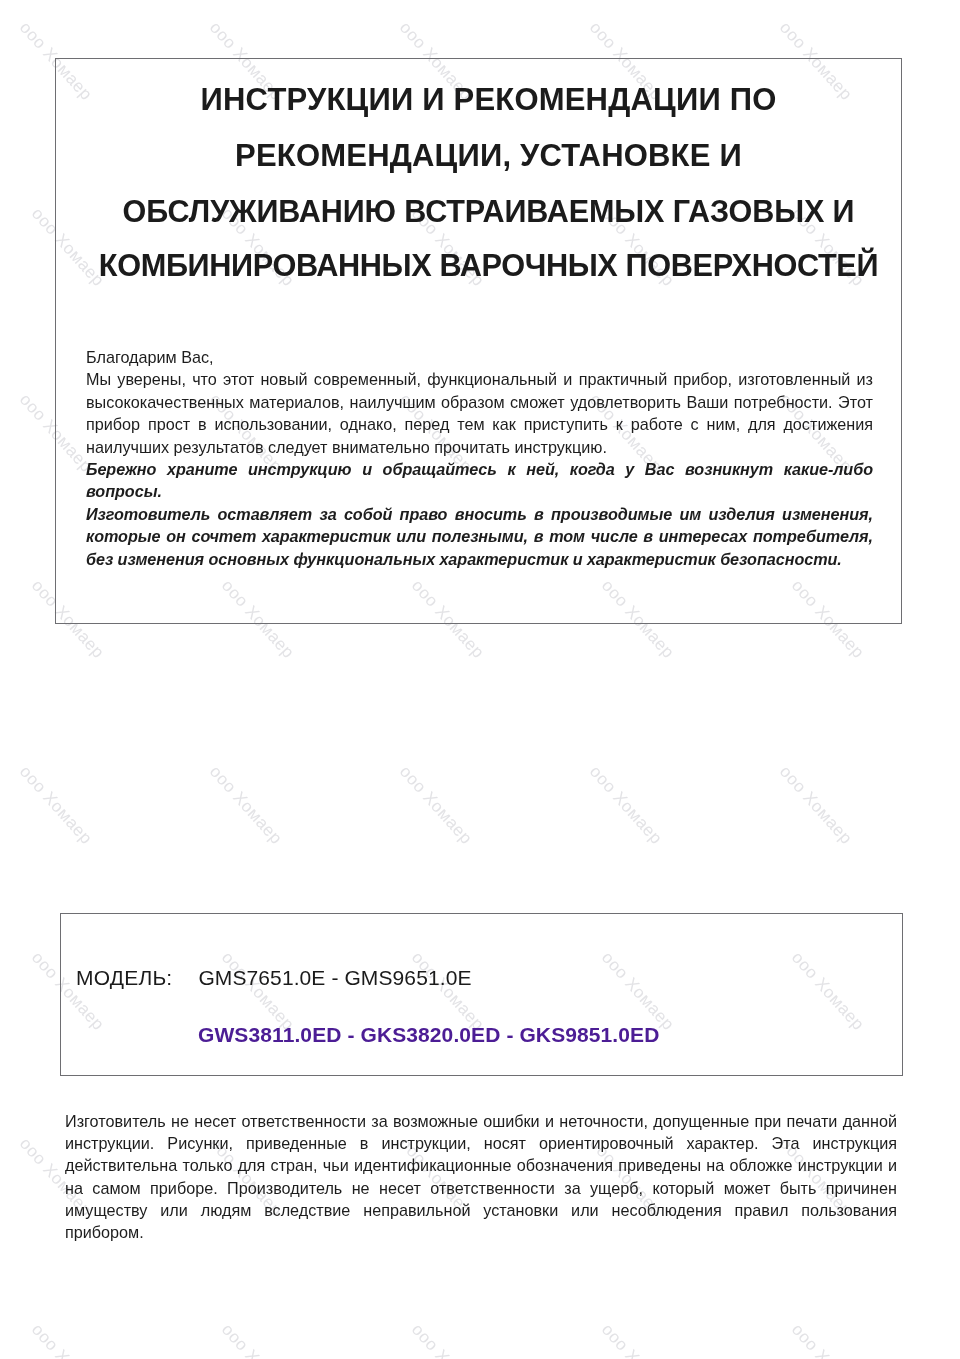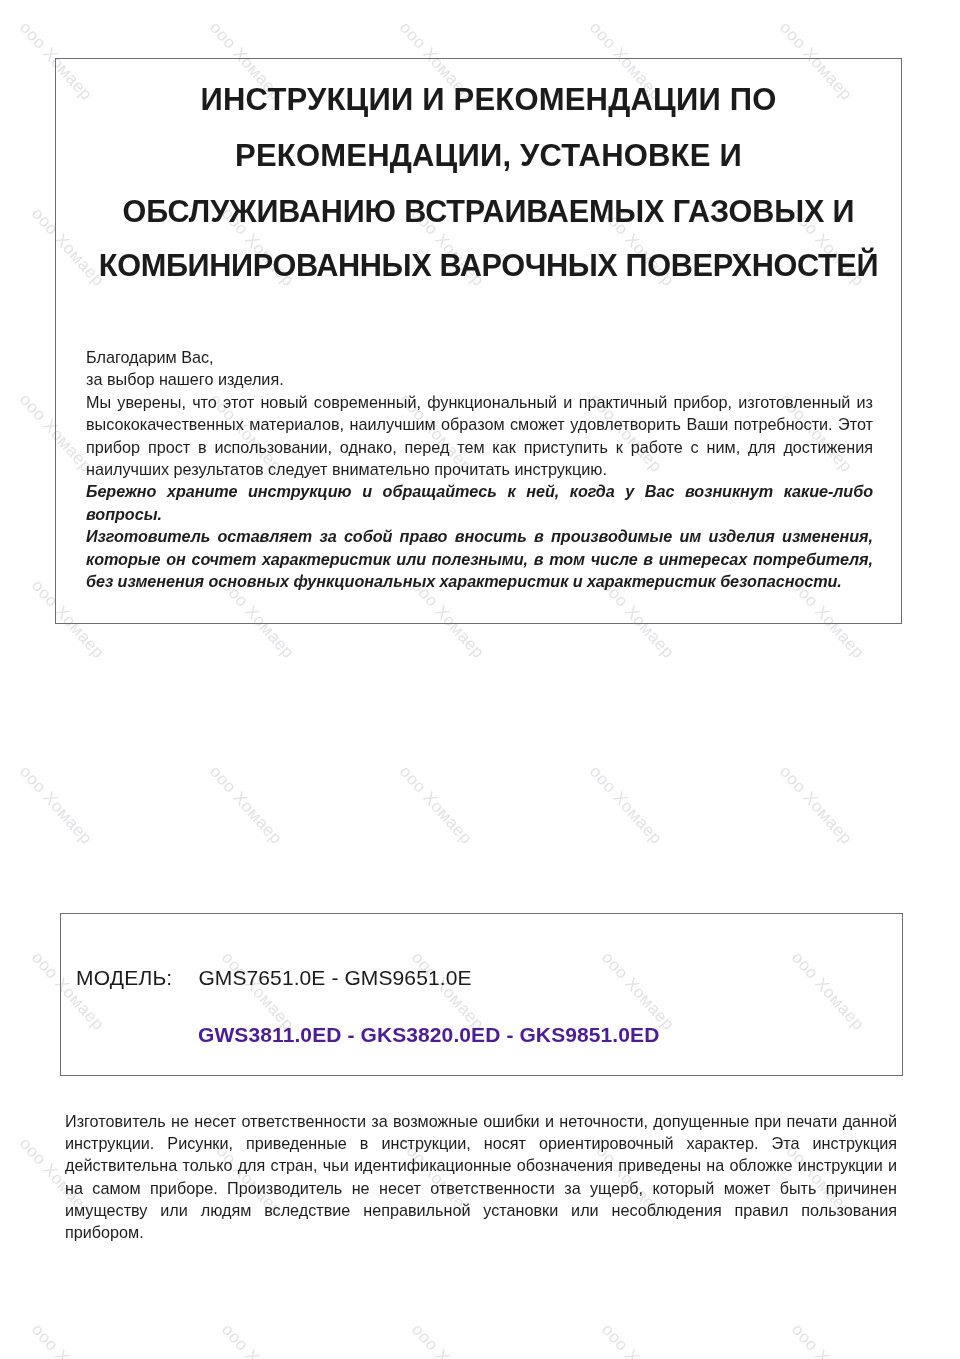--- a/index.html
+++ b/index.html
@@ -227,21 +227,20 @@
 
       <div id="title-block">
         <div class="title-line l1">ИНСТРУКЦИИ И РЕКОМЕНДАЦИИ ПО</div>
         <div class="title-line l2">РЕКОМЕНДАЦИИ,  УСТАНОВКЕ И</div>
         <div class="title-line l3">ОБСЛУЖИВАНИЮ ВСТРАИВАЕМЫХ ГАЗОВЫХ И</div>
         <div class="title-line l4">КОМБИНИРОВАННЫХ ВАРОЧНЫХ ПОВЕРХНОСТЕЙ</div>
       </div>
 
       <div id="intro-text">
         <p class="para greeting">Благодарим Вас,</p>
-        <p class="para greeting">за выбор нашего изделия.</p>
         <p class="para">Мы уверены, что этот новый современный, функциональный и практичный прибор, изготовленный из высококачественных материалов, наилучшим образом сможет удовлетворить Ваши потребности. Этот прибор прост в использовании, однако, перед тем как приступить к работе с ним, для достижения наилучших результатов следует внимательно прочитать инструкцию.</p>
         <p class="para emph">Бережно храните инструкцию и обращайтесь к ней, когда у Вас возникнут какие-либо вопросы.</p>
         <p class="para emph">Изготовитель оставляет за собой право вносить в производимые им изделия изменения, которые он сочтет характеристик или полезными, в том числе в интересах потребителя, без изменения основных функциональных характеристик и характеристик безопасности.</p>
       </div>
 
     </div>
 
     <div id="model-box">
       <div id="model-line-1">
         <span id="model-label">МОДЕЛЬ:</span><span id="model-value-1">GMS7651.0E - GMS9651.0E</span>

